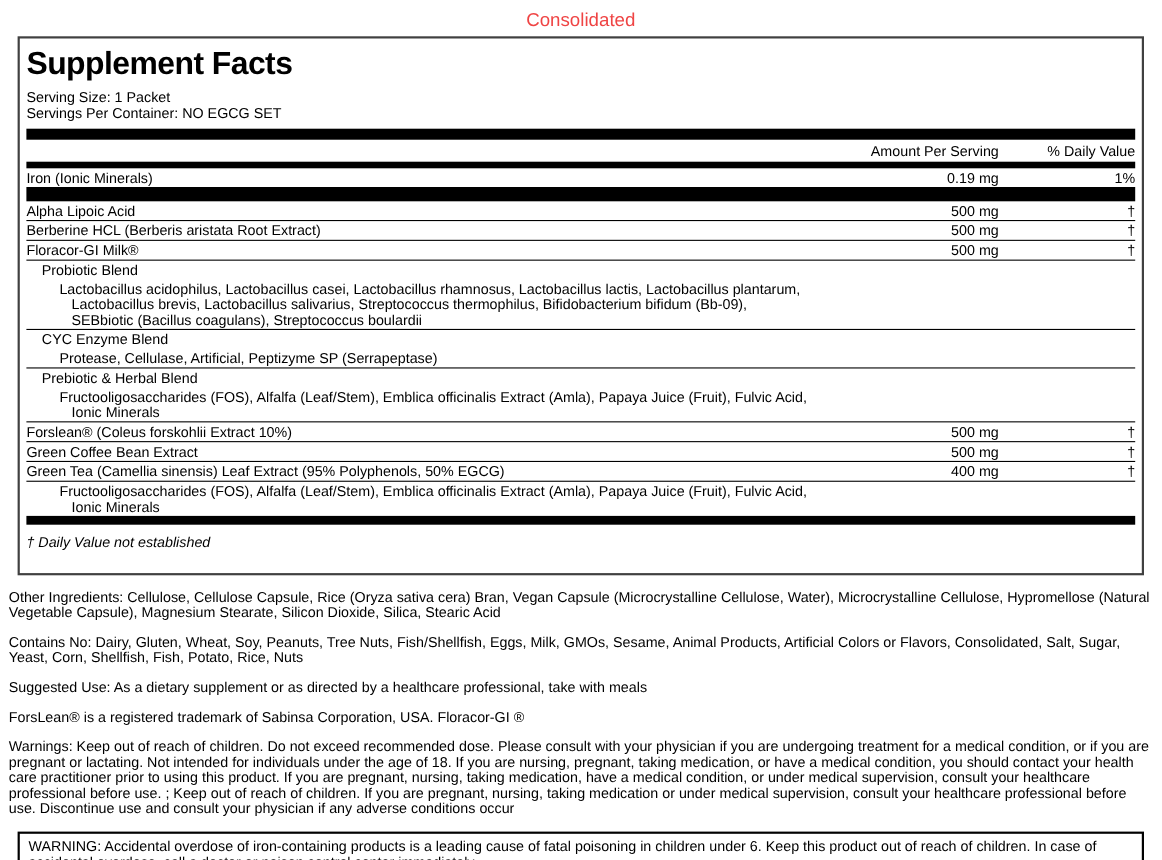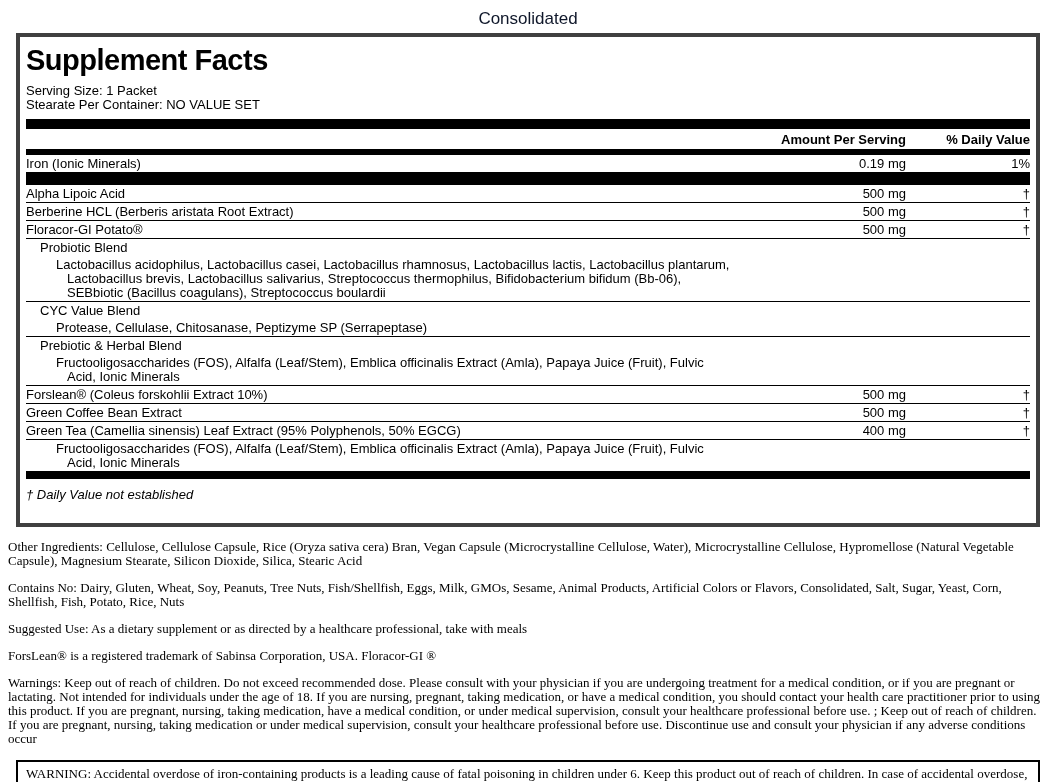--- a/index.html
+++ b/index.html
@@ -8,25 +8,25 @@
     width: 1056px;
     background: #ffffff;
     color: #000000;
     font-family: "Liberation Sans", sans-serif;
   }
   .page-title {
     text-align: center;
     font-size: 17px;
     line-height: 17px;
     padding: 10px 0 6px;
-    color: #0f172a;
+    color: #ef4444;
   }
   .facts-box {
     margin: 0 16px;
-    border: 4px solid #404040;
+    border: 2px solid #404040;
     padding: 6px 6px 0;
   }
   .facts-title {
     font-size: 29px;
     line-height: 30px;
     font-weight: 700;
     letter-spacing: -0.5px;
     margin: 2px 0 9px;
   }
   .serving-line {
@@ -34,21 +34,21 @@
     line-height: 14px;
   }
   .bar { background: #000; }
   .bar-top  { height: 10px; margin-top: 7px; }
   .bar-head { height: 6px; }
   .bar-mid  { height: 13px; }
   .bar-end  { height: 8px; }
   .hdr-row {
     display: flex;
     font-size: 13px;
-    font-weight: 700;
+    font-weight: 400;
     padding: 3px 0 2px;
   }
   .row {
     display: flex;
     font-size: 13px;
     line-height: 14px;
     padding: 2px 0 1px;
   }
   .row.sep { border-top: 1px solid #000; }
   .cell-name { flex: 1 1 auto; min-width: 0; }
@@ -59,21 +59,20 @@
   .footnote {
     font-size: 13px;
     line-height: 14px;
     padding: 9px 0 21px;
     font-style: italic;
   }
   .para {
     font-size: 13px;
     line-height: 14px;
     margin: 13px 8px;
-    font-family: Liberation Serif, serif;
   }
   .warning-box {
     margin: 14px 16px 7px;
     border: 2px solid #000;
     padding: 5px 8px;
   }
   .warning-box .para { margin: 0; }
 </style>
 </head>
 <body>
@@ -81,21 +80,21 @@
 <div>
 
   <div class="page-title">Consolidated</div>
 
   <div class="facts-box">
 
     <div class="facts-title">Supplement Facts</div>
 
     <div class="serving-line">Serving Size: 1 Packet</div>
 
-    <div class="serving-line">Stearate Per Container: NO VALUE SET</div>
+    <div class="serving-line">Servings Per Container: NO EGCG SET</div>
 
     <div class="bar bar-top"></div>
 
     <div class="hdr-row">
       <div class="cell-name"></div>
       <div class="cell-amt">Amount Per Serving</div>
       <div class="cell-dv">% Daily Value</div>
     </div>
 
     <div class="bar bar-head"></div>
@@ -111,41 +110,41 @@
           <div class="cell-name">Alpha Lipoic Acid</div>
           <div class="cell-amt">500 mg</div>
           <div class="cell-dv">†</div>
         </div>
         <div class="row nutrient sep">
           <div class="cell-name">Berberine HCL (Berberis aristata Root Extract)</div>
           <div class="cell-amt">500 mg</div>
           <div class="cell-dv">†</div>
         </div>
         <div class="row nutrient sep">
-          <div class="cell-name">Floracor-GI Potato®</div>
+          <div class="cell-name">Floracor-GI Milk®</div>
           <div class="cell-amt">500 mg</div>
           <div class="cell-dv">†</div>
         </div>
         <div class="row group sep">
           <div class="cell-name">Probiotic Blend</div>
           <div class="cell-amt"></div>
           <div class="cell-dv"></div>
         </div>
         <div class="row sub">
-          <div class="cell-name">Lactobacillus acidophilus, Lactobacillus casei, Lactobacillus rhamnosus, Lactobacillus lactis, Lactobacillus plantarum, Lactobacillus brevis, Lactobacillus salivarius, Streptococcus thermophilus, Bifidobacterium bifidum (Bb-06), SEBbiotic (Bacillus coagulans), Streptococcus boulardii</div>
+          <div class="cell-name">Lactobacillus acidophilus, Lactobacillus casei, Lactobacillus rhamnosus, Lactobacillus lactis, Lactobacillus plantarum, Lactobacillus brevis, Lactobacillus salivarius, Streptococcus thermophilus, Bifidobacterium bifidum (Bb-09), SEBbiotic (Bacillus coagulans), Streptococcus boulardii</div>
           <div class="cell-amt"></div>
           <div class="cell-dv"></div>
         </div>
         <div class="row group sep">
-          <div class="cell-name">CYC Value Blend</div>
+          <div class="cell-name">CYC Enzyme Blend</div>
           <div class="cell-amt"></div>
           <div class="cell-dv"></div>
         </div>
         <div class="row sub">
-          <div class="cell-name">Protease, Cellulase, Chitosanase, Peptizyme SP (Serrapeptase)</div>
+          <div class="cell-name">Protease, Cellulase, Artificial, Peptizyme SP (Serrapeptase)</div>
           <div class="cell-amt"></div>
           <div class="cell-dv"></div>
         </div>
         <div class="row group sep">
           <div class="cell-name">Prebiotic &amp; Herbal Blend</div>
           <div class="cell-amt"></div>
           <div class="cell-dv"></div>
         </div>
         <div class="row sub">
           <div class="cell-name">Fructooligosaccharides (FOS), Alfalfa (Leaf/Stem), Emblica officinalis Extract (Amla), Papaya Juice (Fruit), Fulvic Acid, Ionic Minerals</div>

